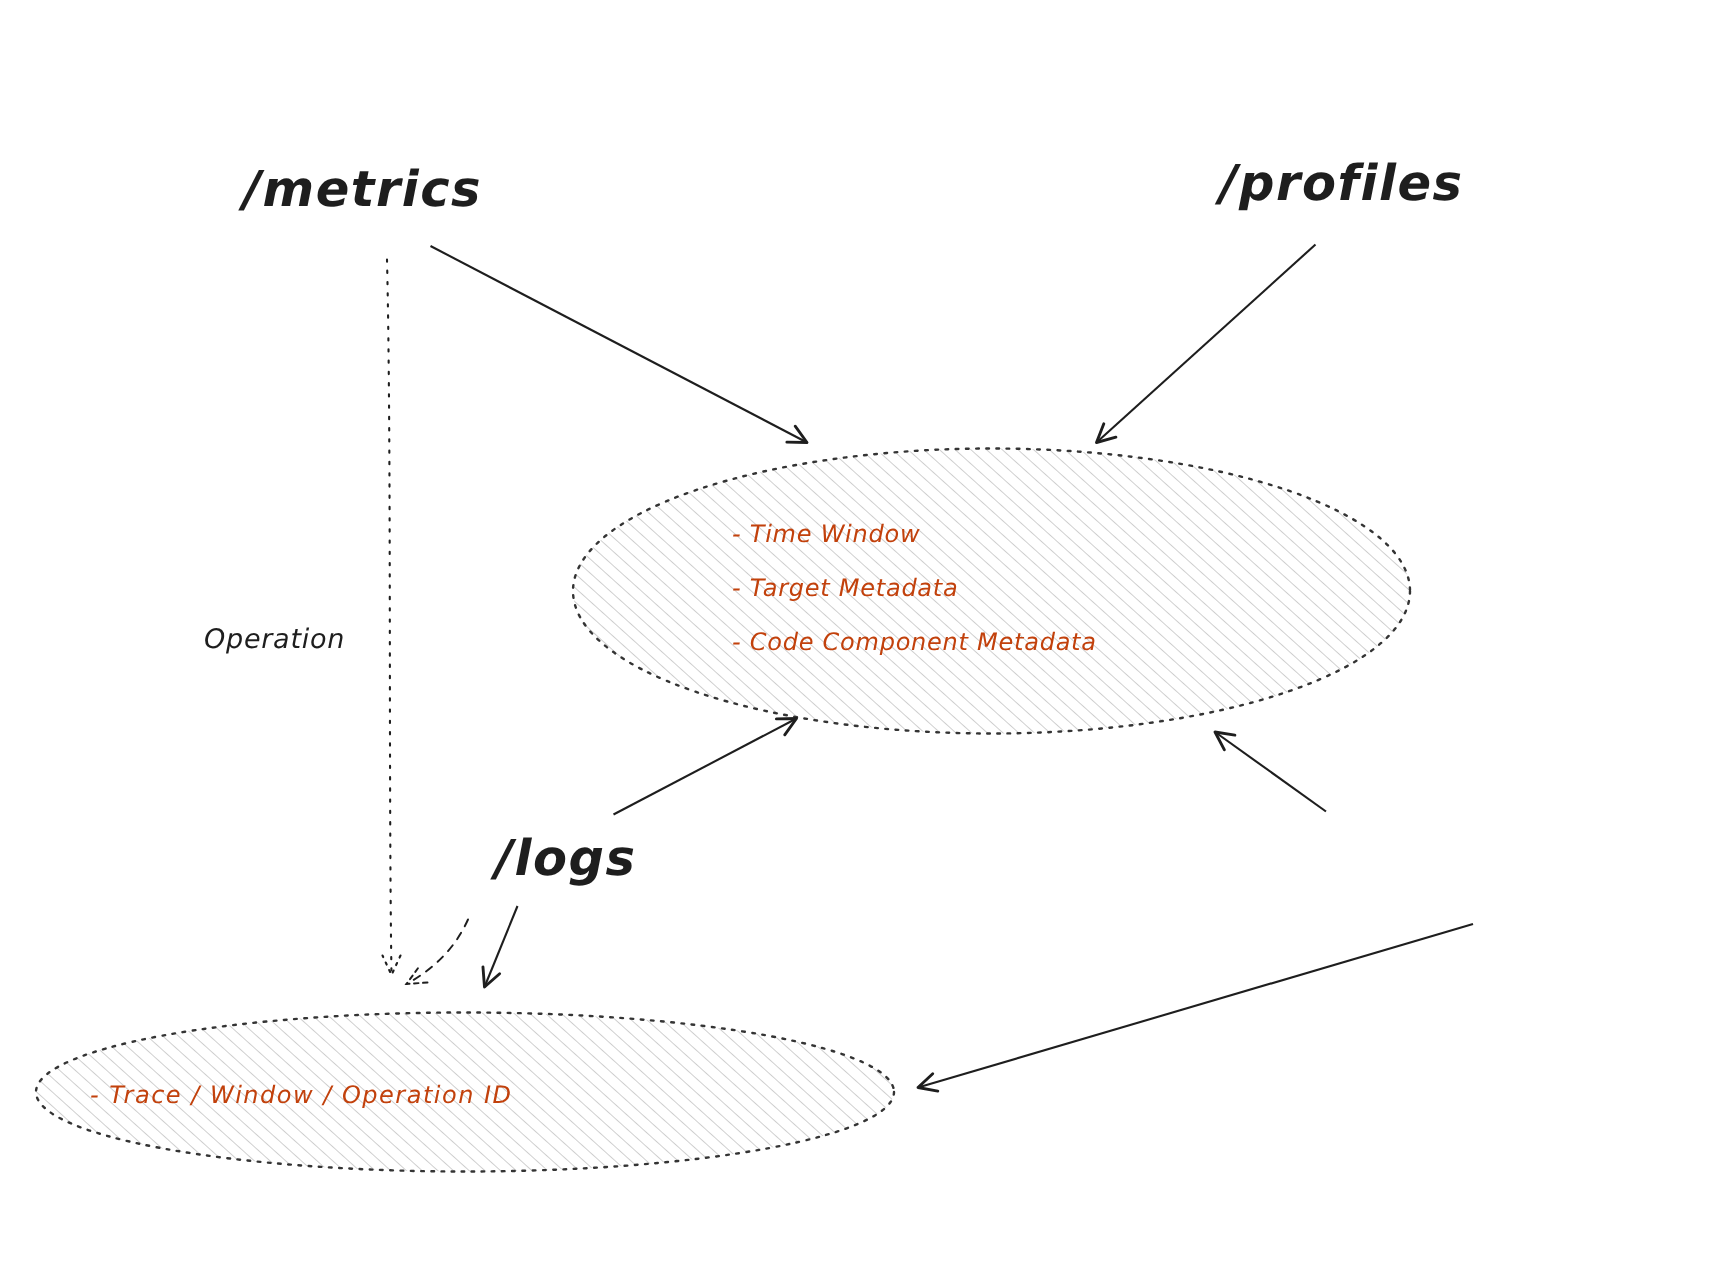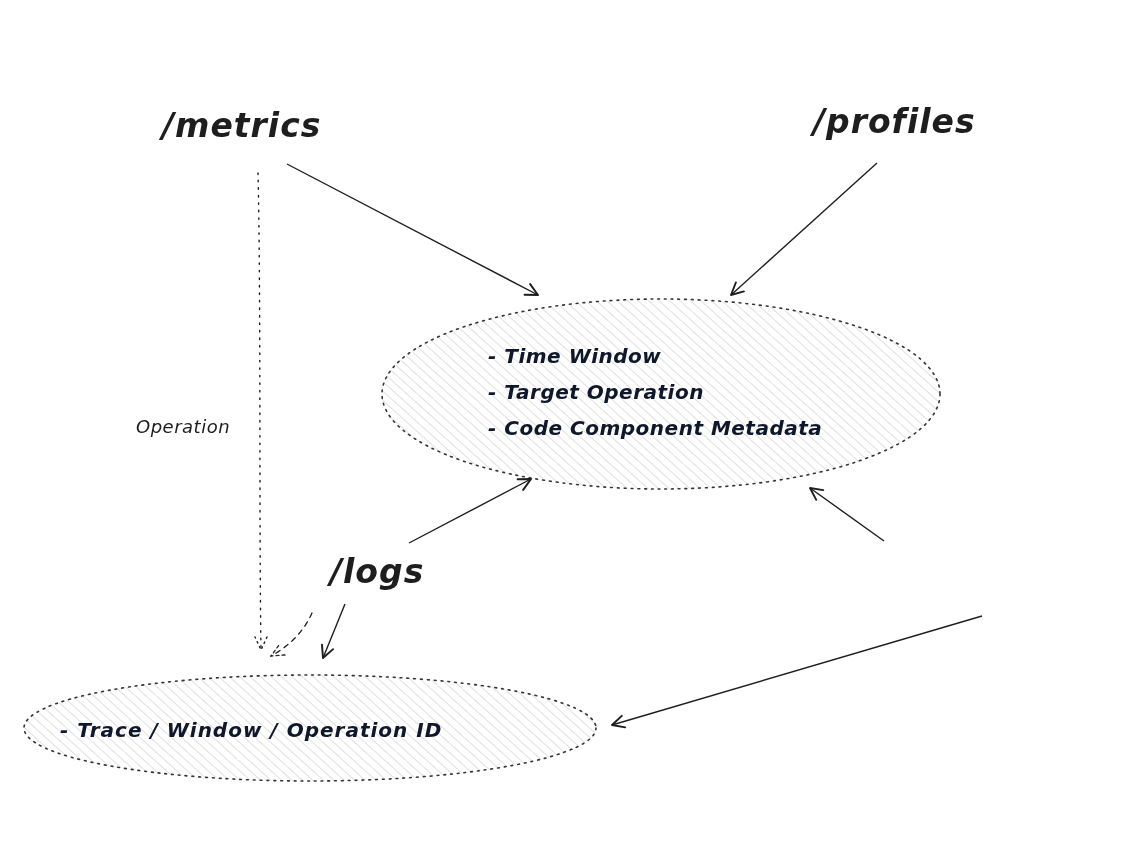--- a/index.html
+++ b/index.html
@@ -27,24 +27,24 @@
     font-weight: bold;
     letter-spacing: 1px;
   }
   .label-sm {
     font-size: 18px;
     font-weight: normal;
     letter-spacing: 0.5px;
   }
   .ellipse-text {
     position: absolute;
-    color: #0f172a;
+    color: #c2410c;
     font-style: italic;
-    font-weight: bold;
-    font-size: 20px;
+    font-weight: normal;
+    font-size: 16px;
     line-height: 36px;
     letter-spacing: 0.5px;
     white-space: nowrap;
   }
 </style>
 </head>
 <body>
 
 <div class="canvas">
 
@@ -82,21 +82,21 @@
 
   <div class="label label-lg" style="left:813px; top:102px;">/profiles</div>
 
   <div class="label label-lg" style="left:330px; top:552px;text-align:right;">/logs</div>
 
 
   <div class="label label-sm" style="left:136px; top:416px;">Operation</div>
 
   <div class="ellipse-text" style="left:488px; top:338px;">
     <div>- Time Window</div>
-    <div>- Target Operation</div>
+    <div>- Target Metadata</div>
     <div>- Code Component Metadata</div>
   </div>
 
   <div class="ellipse-text" style="left:60px; top:712px; letter-spacing:1px;">
     <div>- Trace / Window / Operation ID</div>
   </div>
 
 </div>
 
 </body></html>

